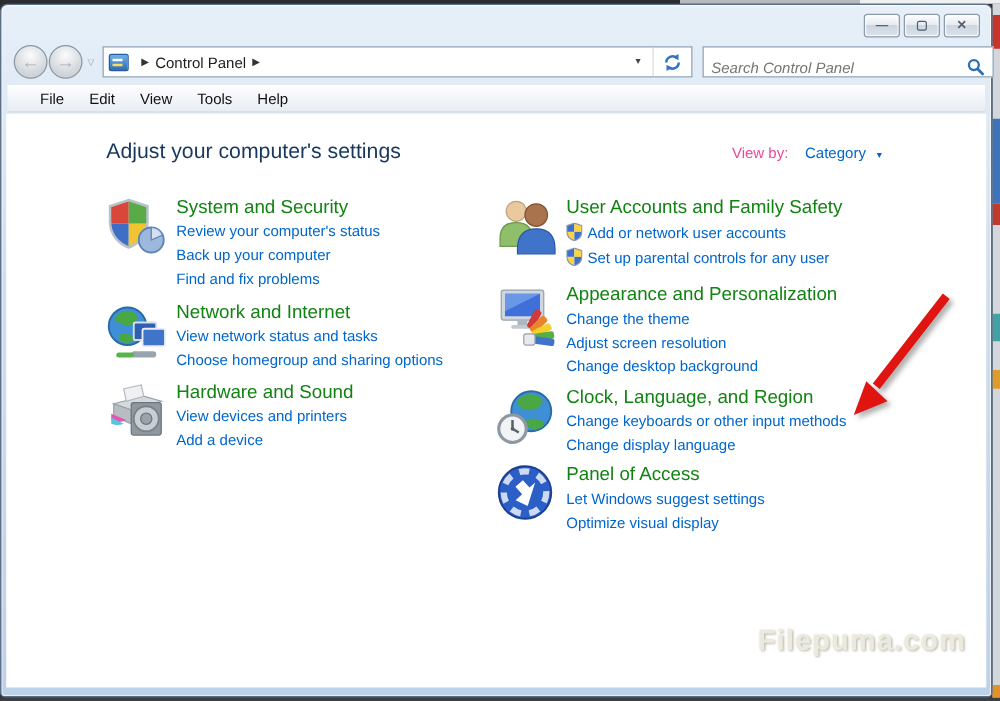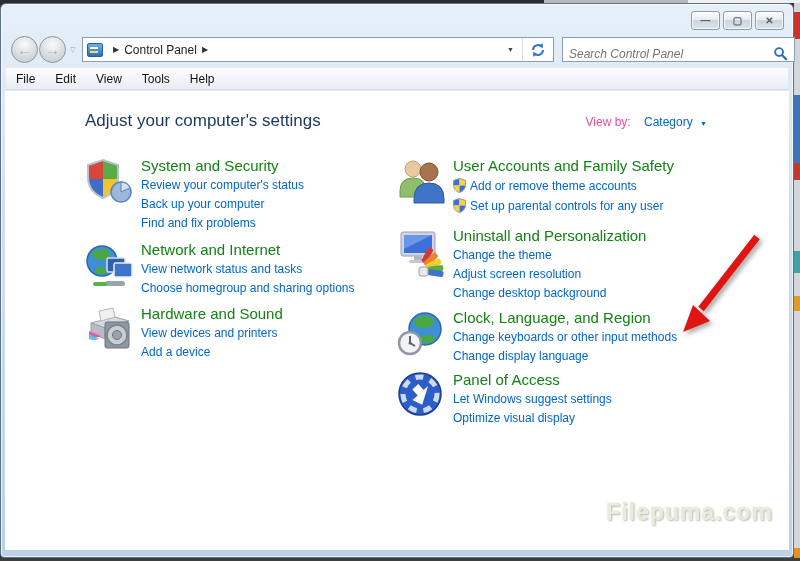--- a/index.html
+++ b/index.html
@@ -54,21 +54,21 @@
   .refresh-zone { width:30px; height:23px; display:flex; align-items:center; justify-content:center; }
   .searchbar { position:absolute; left:556px; top:2px; width:233px; height:25px;
     background:#fff; border:1px solid #8ba0b4; display:flex; align-items:flex-end; padding:0 6px; }
   .searchbar input { flex:1; border:none; outline:none; font-style:italic; font-size:12px;
     color:#6a6a6a; font-family:"Liberation Sans",sans-serif; background:transparent; }
 
   
   .menubar { position:absolute; top:63px; left:5px; right:5px; height:23px;
     background:linear-gradient(#fefefe,#f0f4f8 60%, #e8edf3);
     border-top:1px solid #e7ebf0; border-bottom:1px solid #d7dde4;
-    display:flex; align-items:center; padding-left:0; }
+    display:flex; align-items:center; padding-left:16px; }
   .menu-item { font-size:12px; color:#111; padding:3px 10px; cursor:default; }
 
   
   .content { position:absolute; left:4px; right:4px; top:87px; bottom:7px; background:#fff; }
   .page-title { position:absolute; left:80px; top:20px; font-size:17px; color:#19385e; }
   .viewby { position:absolute; top:24px; right:82px; font-size:12px; }
   .viewby .vb-label { color:#ec4899; margin-right:10px; }
   .viewby .vb-value { color:#0066cc; cursor:pointer; }
   .viewby .vb-caret { font-size:7px; color:#0066cc; margin-left:4px; }
 
@@ -239,21 +239,21 @@
                 </clipPath>
               </defs>
             <g clip-path="url(#shB)">
               <rect x="0" y="0" width="6.5" height="7.5" fill="#3d6fd1"></rect>
               <rect x="6.5" y="0" width="6.5" height="7.5" fill="#ffd23e"></rect>
               <rect x="0" y="7.5" width="6.5" height="7.5" fill="#ffd23e"></rect>
               <rect x="6.5" y="7.5" width="6.5" height="7.5" fill="#3d6fd1"></rect>
             </g>
             <path d="M6.5 0.5 L12.5 2.5 V7 C12.5 11 9.6 13.6 6.5 14.5 C3.4 13.6 0.5 11 0.5 7 V2.5 Z" fill="none" stroke="#8899aa"></path>
           </svg>
-          <span>Add or remove theme accounts</span>
+          <span>Add or network user accounts</span>
         </a>
         <a class="sec-link">
           <svg width="13" height="15" viewBox="0 0 13 15">
             <g clip-path="url(#shB)">
               <rect x="0" y="0" width="6.5" height="7.5" fill="#3d6fd1"></rect>
               <rect x="6.5" y="0" width="6.5" height="7.5" fill="#ffd23e"></rect>
               <rect x="0" y="7.5" width="6.5" height="7.5" fill="#ffd23e"></rect>
               <rect x="6.5" y="7.5" width="6.5" height="7.5" fill="#3d6fd1"></rect>
             </g>
             <path d="M6.5 0.5 L12.5 2.5 V7 C12.5 11 9.6 13.6 6.5 14.5 C3.4 13.6 0.5 11 0.5 7 V2.5 Z" fill="none" stroke="#8899aa"></path>
@@ -273,21 +273,21 @@
         <g transform="translate(24,26)">
           <rect x="0" y="8" width="16" height="6" rx="2" transform="rotate(-62 0 8)" fill="#d23a3a"></rect>
           <rect x="2" y="10" width="16" height="6" rx="2" transform="rotate(-44 2 10)" fill="#e8842b"></rect>
           <rect x="4" y="12" width="16" height="6" rx="2" transform="rotate(-26 4 12)" fill="#f2cf2e"></rect>
           <rect x="6" y="14" width="16" height="6" rx="2" transform="rotate(-8 6 14)" fill="#57ad46"></rect>
           <rect x="7" y="16" width="16" height="6" rx="2" transform="rotate(8 7 16)" fill="#3f74c9"></rect>
           <rect x="-2" y="14" width="9" height="9" rx="2" fill="#e7e9ec" stroke="#9aa2aa"></rect>
         </g>
       </svg>
       <div class="sec-body">
-        <a class="sec-title">Uninstall and Personalization</a>
+        <a class="sec-title">Appearance and Personalization</a>
         <a class="sec-link">Change the theme</a>
         <a class="sec-link">Adjust screen resolution</a>
         <a class="sec-link">Change desktop background</a>
       </div>
     </div>
 
     <div class="section col-right s-r2">
       <svg class="sec-icon" width="50" height="50" viewBox="0 0 50 50">
         <circle cx="28" cy="20" r="16" fill="#3f8fd6" stroke="#2a6aa3" stroke-width="1.5"></circle>
         <path d="M18 10 Q26 4 34 8 Q40 12 34 17 Q27 21 21 18 Q15 15 18 10 Z" fill="#49a843"></path>

